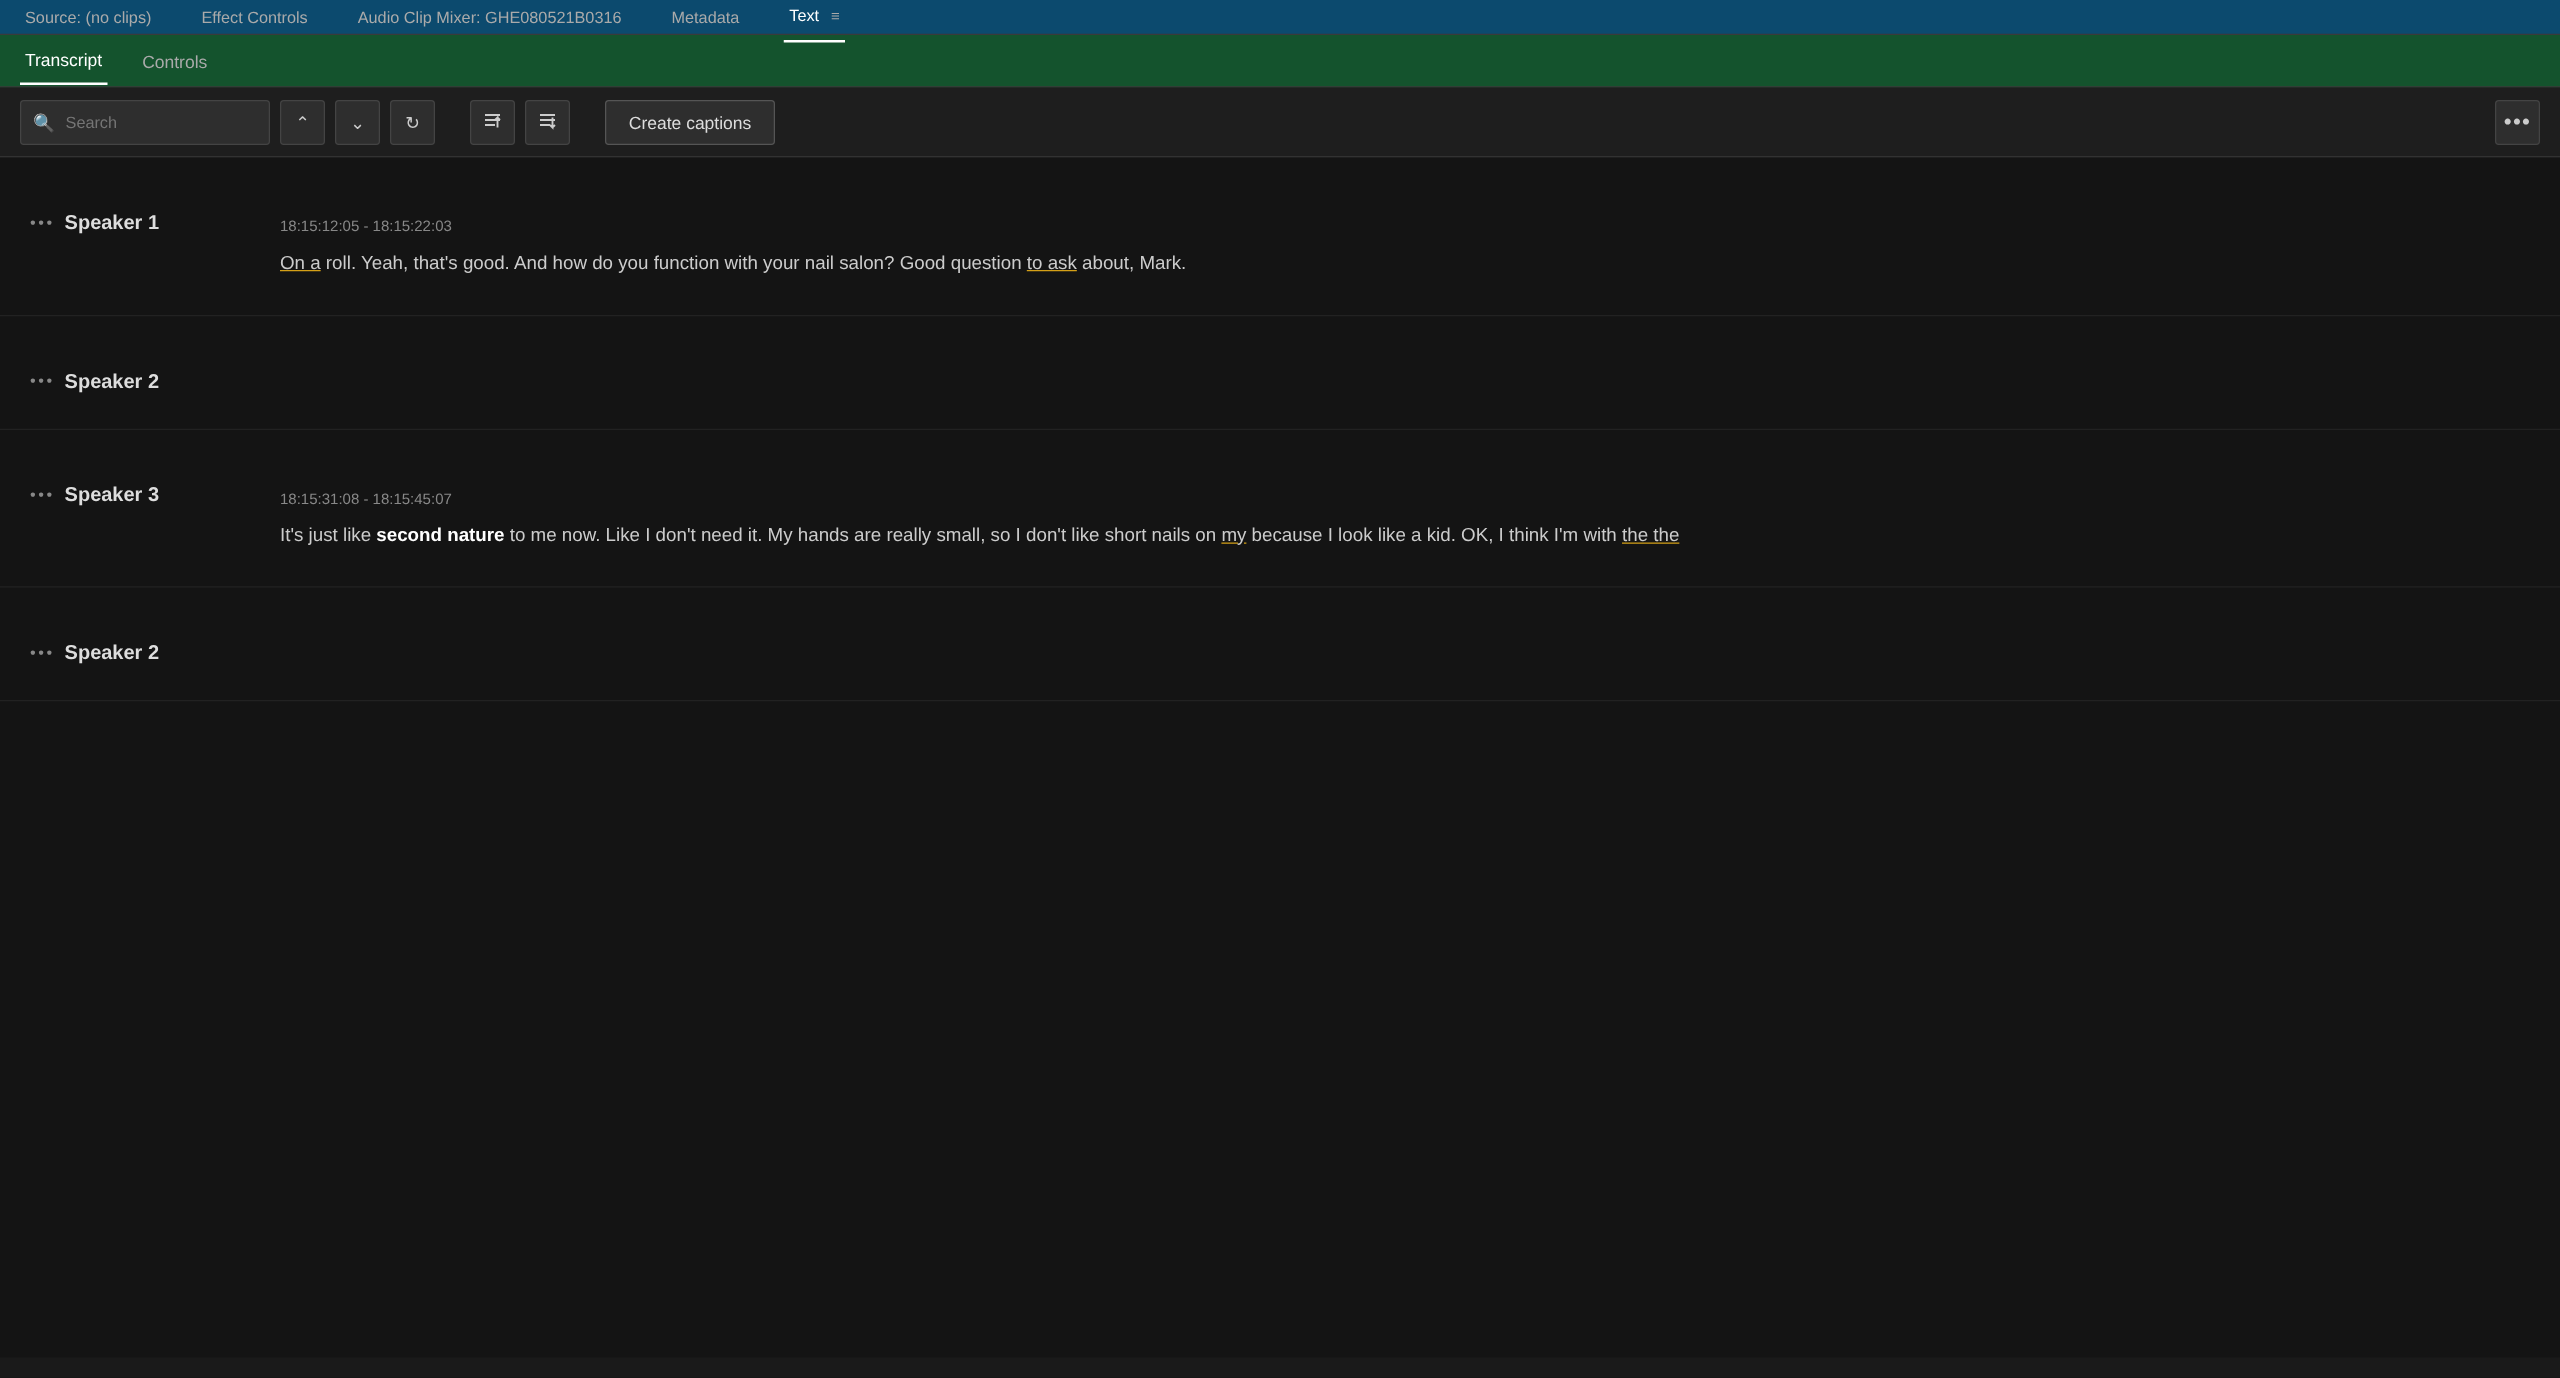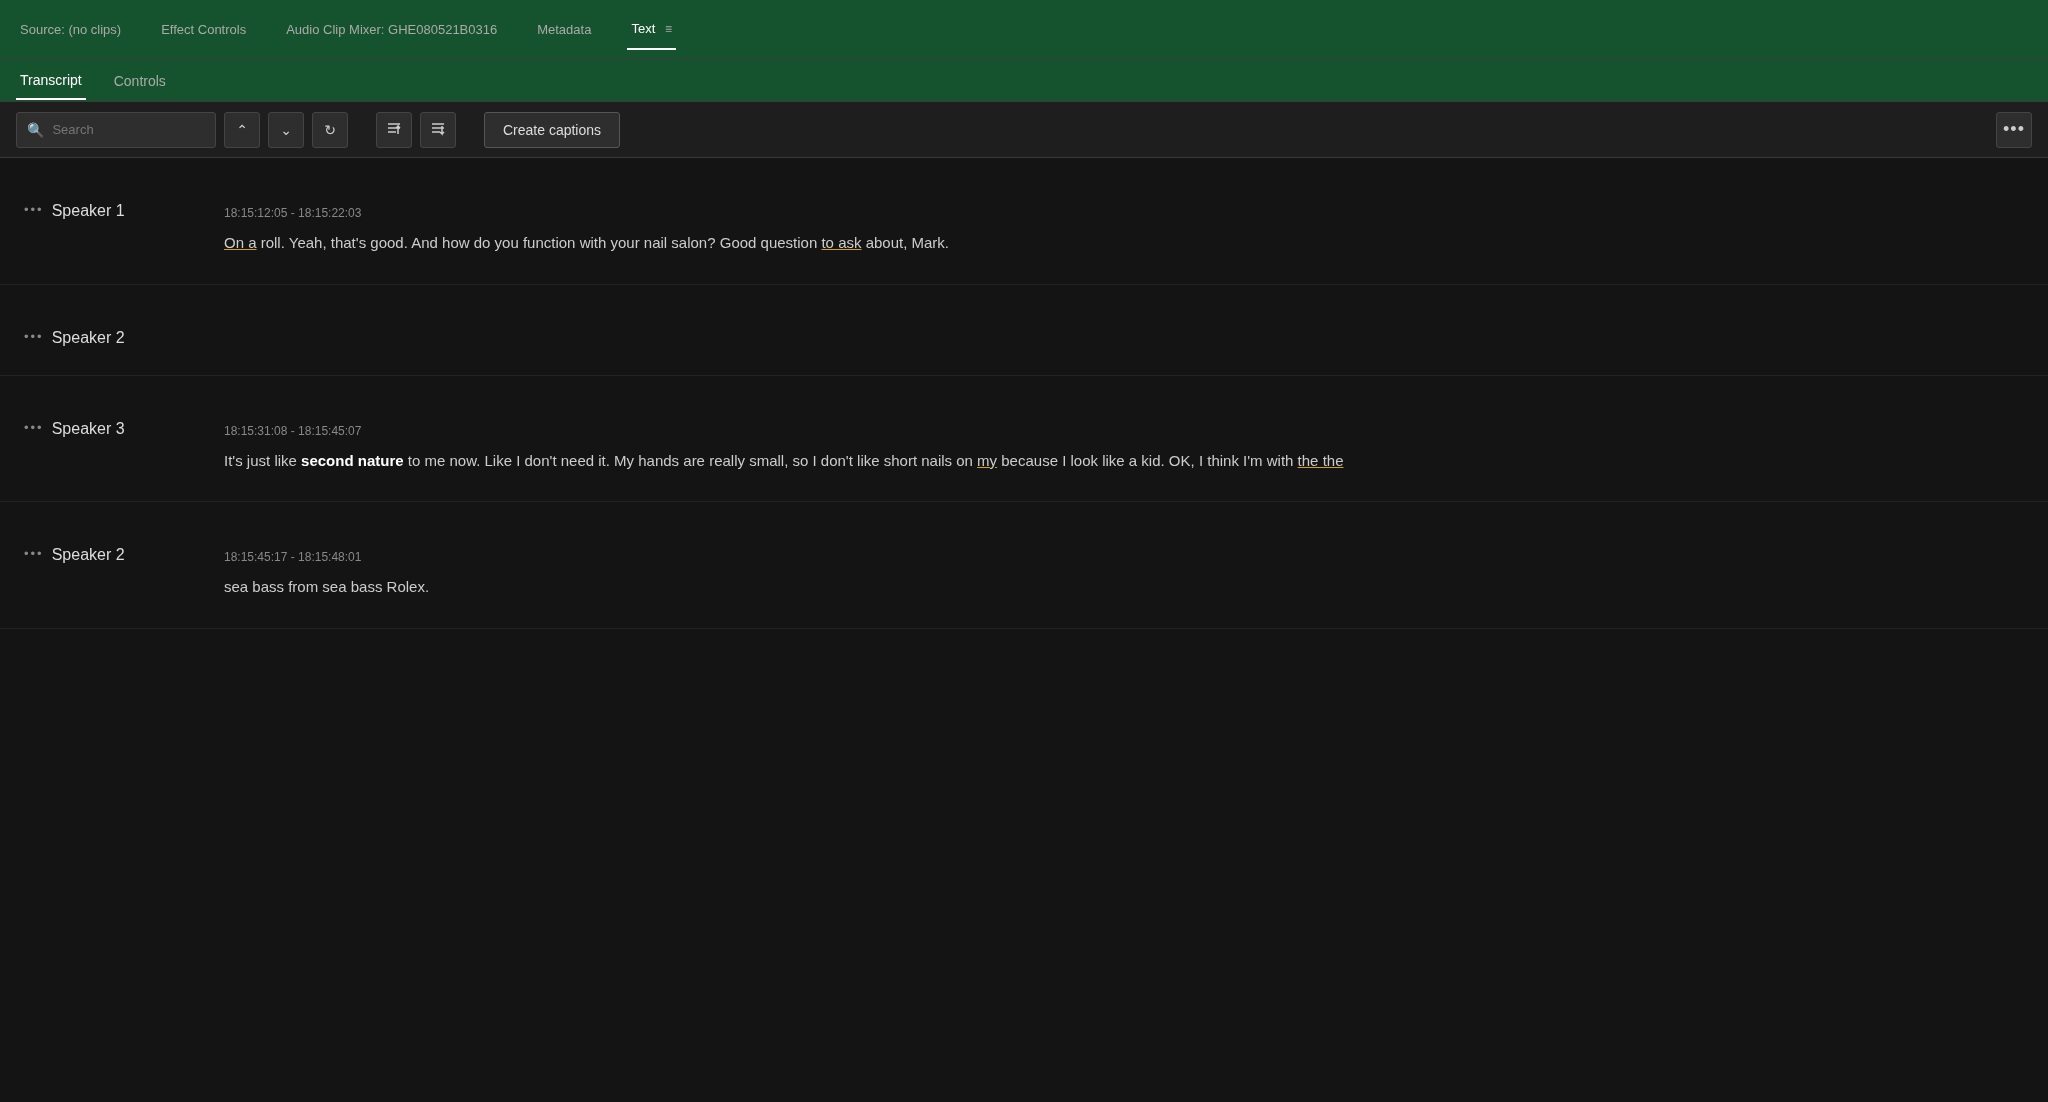--- a/index.html
+++ b/index.html
@@ -10,23 +10,23 @@
       font-size: 14px;
       width: 2048px;
       height: 1102px;
       overflow: hidden;
     }
 
     
     .tab-bar {
       display: flex;
       align-items: center;
-      background: #14532d;
+      background: #0c4a6e;
       border-bottom: 1px solid #3a3a3a;
-      height: 60px;
+      height: 28px;
       padding: 0 16px;
       gap: 32px;
     }
     .tab-item {
       color: #aaaaaa;
       font-size: 13px;
       cursor: pointer;
       padding: 12px 4px;
       white-space: nowrap;
     }
@@ -175,21 +175,21 @@
     }
     .dots-btn {
       color: #888;
       font-size: 13px;
       cursor: pointer;
       letter-spacing: 2px;
     }
     .speaker-name {
       color: #dddddd;
       font-size: 16px;
-      font-weight: 400;
+      font-weight: 700;
     }
     .transcript-body {
       flex: 1;
     }
     .timestamp {
       color: #888888;
       font-size: 12px;
       margin-bottom: 10px;
       margin-top: 20px;
     }
@@ -297,18 +297,14 @@
       <div class="transcript-body">
         <div class="timestamp">18:15:31:08 - 18:15:45:07</div>
         <div class="transcript-text"><span>It's just like </span><strong class="bold-word">second nature</strong><span> to me now. Like I don't need it. My hands are really small, so I don't like short nails on </span><span class="underline-word">my</span><span> because I look like a kid. OK, I think I'm with </span><span class="underline-word">the the</span></div>
       </div>
     </div>
     <div class="transcript-entry">
       <div class="speaker-col">
         <span class="dots-btn">•••</span>
         <span class="speaker-name">Speaker 2</span>
       </div>
-      <div class="transcript-body">
-        <div class="timestamp">18:15:45:17 - 18:15:48:01</div>
-        <div class="transcript-text"><span>sea bass from sea bass Rolex.</span></div>
-      </div>
     </div>
   </div>
 
 </body></html>

